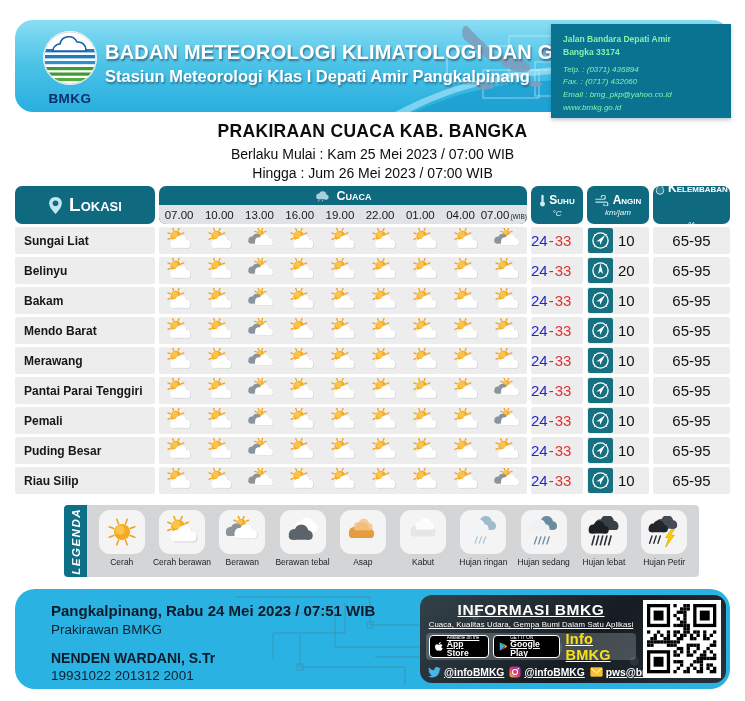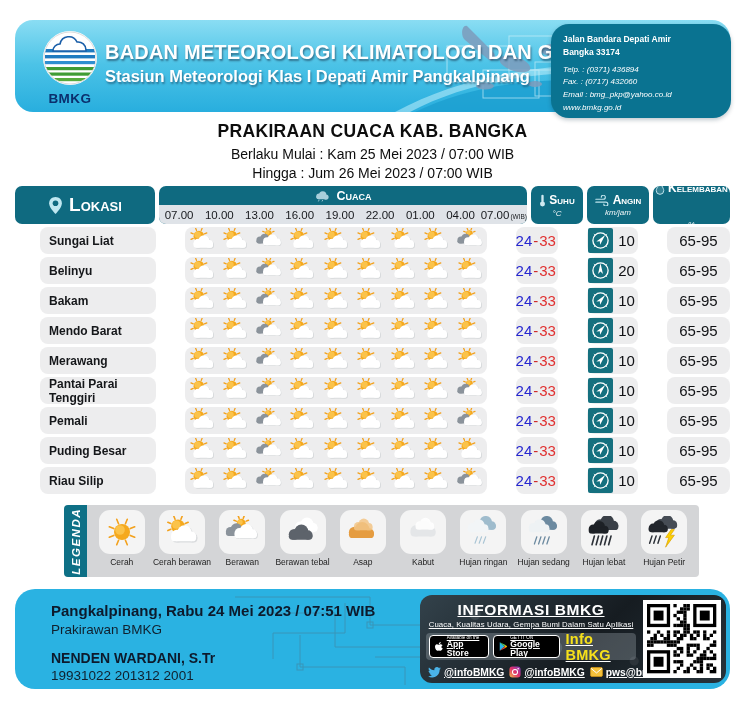--- a/index.html
+++ b/index.html
@@ -11,21 +11,21 @@
           background:linear-gradient(180deg,#8addf3 0%,#4cc3e7 48%,#28aede 100%);overflow:hidden;}
   .banner-deco{position:absolute;inset:0;pointer-events:none;}
   .logo{position:absolute;left:22px;top:9px;width:66px;text-align:center;z-index:2;}
   .logo-label{margin-top:0;font-weight:bold;font-size:13.5px;color:#0b2f6d;letter-spacing:.5px;}
   .agency{position:absolute;left:90px;top:21px;z-index:2;white-space:nowrap;}
   .agency-l1{font-size:20px;font-weight:bold;color:#fff;letter-spacing:.2px;
              text-shadow:1px 2px 2px rgba(25,60,85,.6);}
   .agency-l2{font-size:16.5px;font-weight:bold;color:#fff;margin-top:3px;
              text-shadow:1px 2px 2px rgba(25,60,85,.55);}
   .contact{position:absolute;right:14px;top:24px;width:180px;height:94px;background:#0a7391;
-           border-radius:18px;color:#ffffff;padding:9px 12px;box-sizing:border-box;z-index:3;
+           border-radius:0;color:#86efac;padding:9px 12px;box-sizing:border-box;z-index:3;
            box-shadow:0 2px 4px rgba(0,40,60,.25);}
   .contact .addr{font-size:8.5px;font-weight:bold;line-height:1.5;}
   .contact .cl{font-size:8px;font-style:italic;line-height:1.6;}
   .contact .cgap{height:5px;}
 
   
   .titleblock{position:absolute;left:0;top:121px;width:100%;text-align:center;color:#0d0d0d;}
   .title-main{font-size:17.5px;font-weight:bold;letter-spacing:.3px;}
   .title-sub{font-size:14px;margin-top:3.5px;}
 
@@ -41,21 +41,21 @@
              font-weight:bold;font-size:12.5px;}
   .cuaca-times{flex:1;background:#dfe3e8;display:flex;}
   .time{flex:1;display:flex;align-items:center;justify-content:center;font-size:11.5px;color:#17191d;}
   .wib{font-size:6.5px;margin-left:1px;margin-top:3px;}
   .th-small{display:flex;flex-direction:column;align-items:center;justify-content:center;}
   .th-suhu{width:52px;} .th-angin{width:62px;} .th-rh{width:77px;gap:24px;}
   .th-t{display:flex;align-items:center;gap:3px;font-weight:bold;font-size:12px;}
   .th-u{font-size:8px;font-style:italic;opacity:.95;margin-top:1px;}
   .rows{display:flex;flex-direction:column;gap:3px;margin-top:3px;}
   .trow{display:flex;gap:4px;height:27px;}
-  .cell{background:#ededee;border-radius:8px;margin-left:25px;}
+  .cell{background:#ededee;border-radius:2px;}
   .c-loc{width:140px;display:flex;align-items:center;padding-left:9px;box-sizing:border-box;
          font-weight:bold;font-size:12px;color:#15171a;}
   .c-wx{width:368px;display:flex;align-items:center;}
   .wicon{flex:1;display:flex;justify-content:center;align-items:center;}
   .c-suhu{width:52px;display:flex;align-items:center;justify-content:flex-start;font-size:15px;}
   .tmin{color:#2626cf;} .tdash{color:#cf2a2a;margin:0 1px;} .tmax{color:#e03030;}
   .c-angin{width:62px;display:flex;align-items:center;gap:5px;box-sizing:border-box;
            font-size:15px;color:#101114;}
   .compass{width:25px;height:25px;background:#15707f;border-radius:2px;margin-left:1px;
            display:flex;align-items:center;justify-content:center;}

